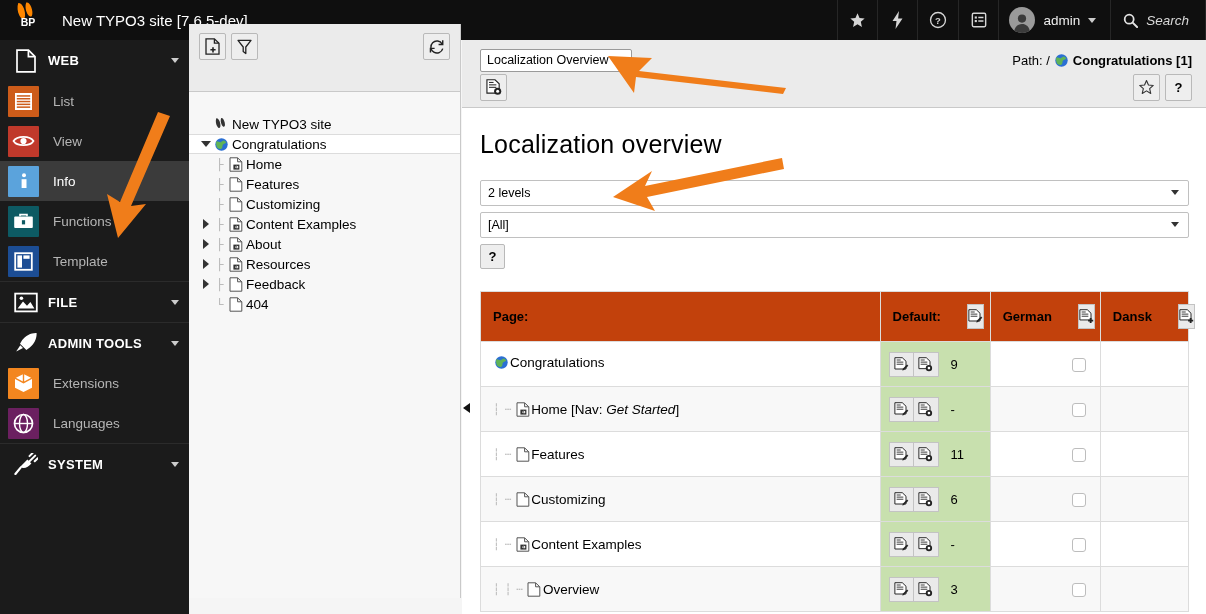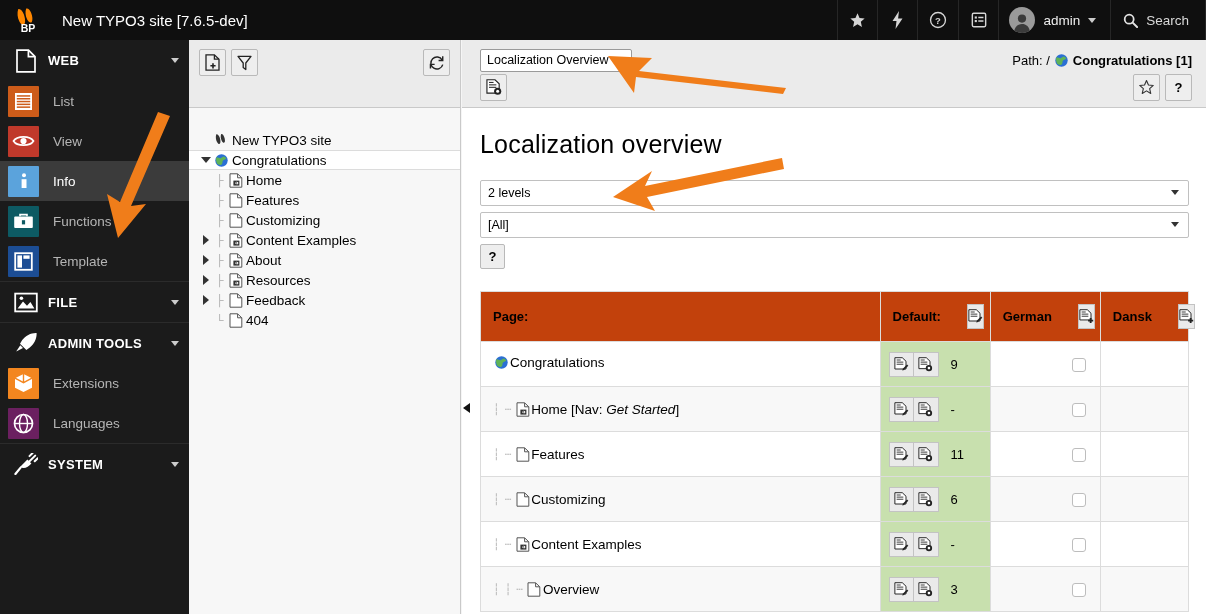--- a/index.html
+++ b/index.html
@@ -10,30 +10,30 @@
     color:#000;
     background:#f5f5f5;
   }
   #app{ position:relative; width:1206px; height:614px; }
 
   
   .topbar{
     position:absolute; left:0; top:0; width:1206px; height:40px;
     background:#0f0f0f; display:flex; align-items:center;
   }
-  .logo-box{ width:56px; height:40px; display:flex; align-items:center; justify-content:center; }
+  .logo-box{ width:56px; height:40px; display:flex; align-items:flex-start; justify-content:center; }
   .typo3-logo{ position:relative; width:28px; height:28px; }
   .topbar-title{ color:#fff; font-size:15px; margin-left:6px; white-space:nowrap; }
   .topbar-right{ margin-left:auto; display:flex; align-items:center; height:40px; }
   .tb-item{
     height:40px; min-width:40px; padding:0 11px;
     display:flex; align-items:center; justify-content:center;
     color:#d9d9d9; border-left:1px solid #262626; cursor:pointer;
   }
-  .tb-item:last-child{ border-right:1px solid #262626; }
+  .tb-item:last-child{ border-right:1px solid #262626;font-style:italic; }
   .tb-user{ padding:0 14px 0 10px; gap:8px; color:#eee; font-size:13.5px; }
   .avatar{
     width:26px; height:26px; border-radius:50%;
     background:#9a9a9a; display:flex; align-items:flex-end; justify-content:center; overflow:hidden;
   }
   .tb-search{ gap:8px; padding:0 16px 0 12px; font-size:13.5px; }
   .caret-dn{
     width:0;height:0;border-left:4px solid transparent;border-right:4px solid transparent;
     border-top:5px solid #ccc;
   }
@@ -57,21 +57,21 @@
   }
   .mod-item.active{ background:#3b3b3b; color:#fff; }
   .mi-icon{
     width:31px; height:31px; flex:0 0 31px; border-radius:1px;
     display:flex; align-items:center; justify-content:center;
   }
   .mi-label{ padding-left:14px; }
 
   
   .navframe{
-    position:absolute; left:189px; top:40px; width:272px; height:574px;
+    position:absolute; left:189px; top:24px; width:272px; height:574px;
     background:#f7f7f7; border-right:1px solid #c9c9c9;
   }
   .nav-docheader{
     height:68px; background:#ebebeb; border-bottom:1px solid #c9c9c9;
     display:flex; align-items:flex-start; padding:9px 10px 0 10px;
   }
   .icon-btn{
     width:27px; height:27px; background:#eee; border:1px solid #b9b9b9; border-radius:2px;
     display:flex; align-items:center; justify-content:center; cursor:pointer; margin-right:5px;
   }

